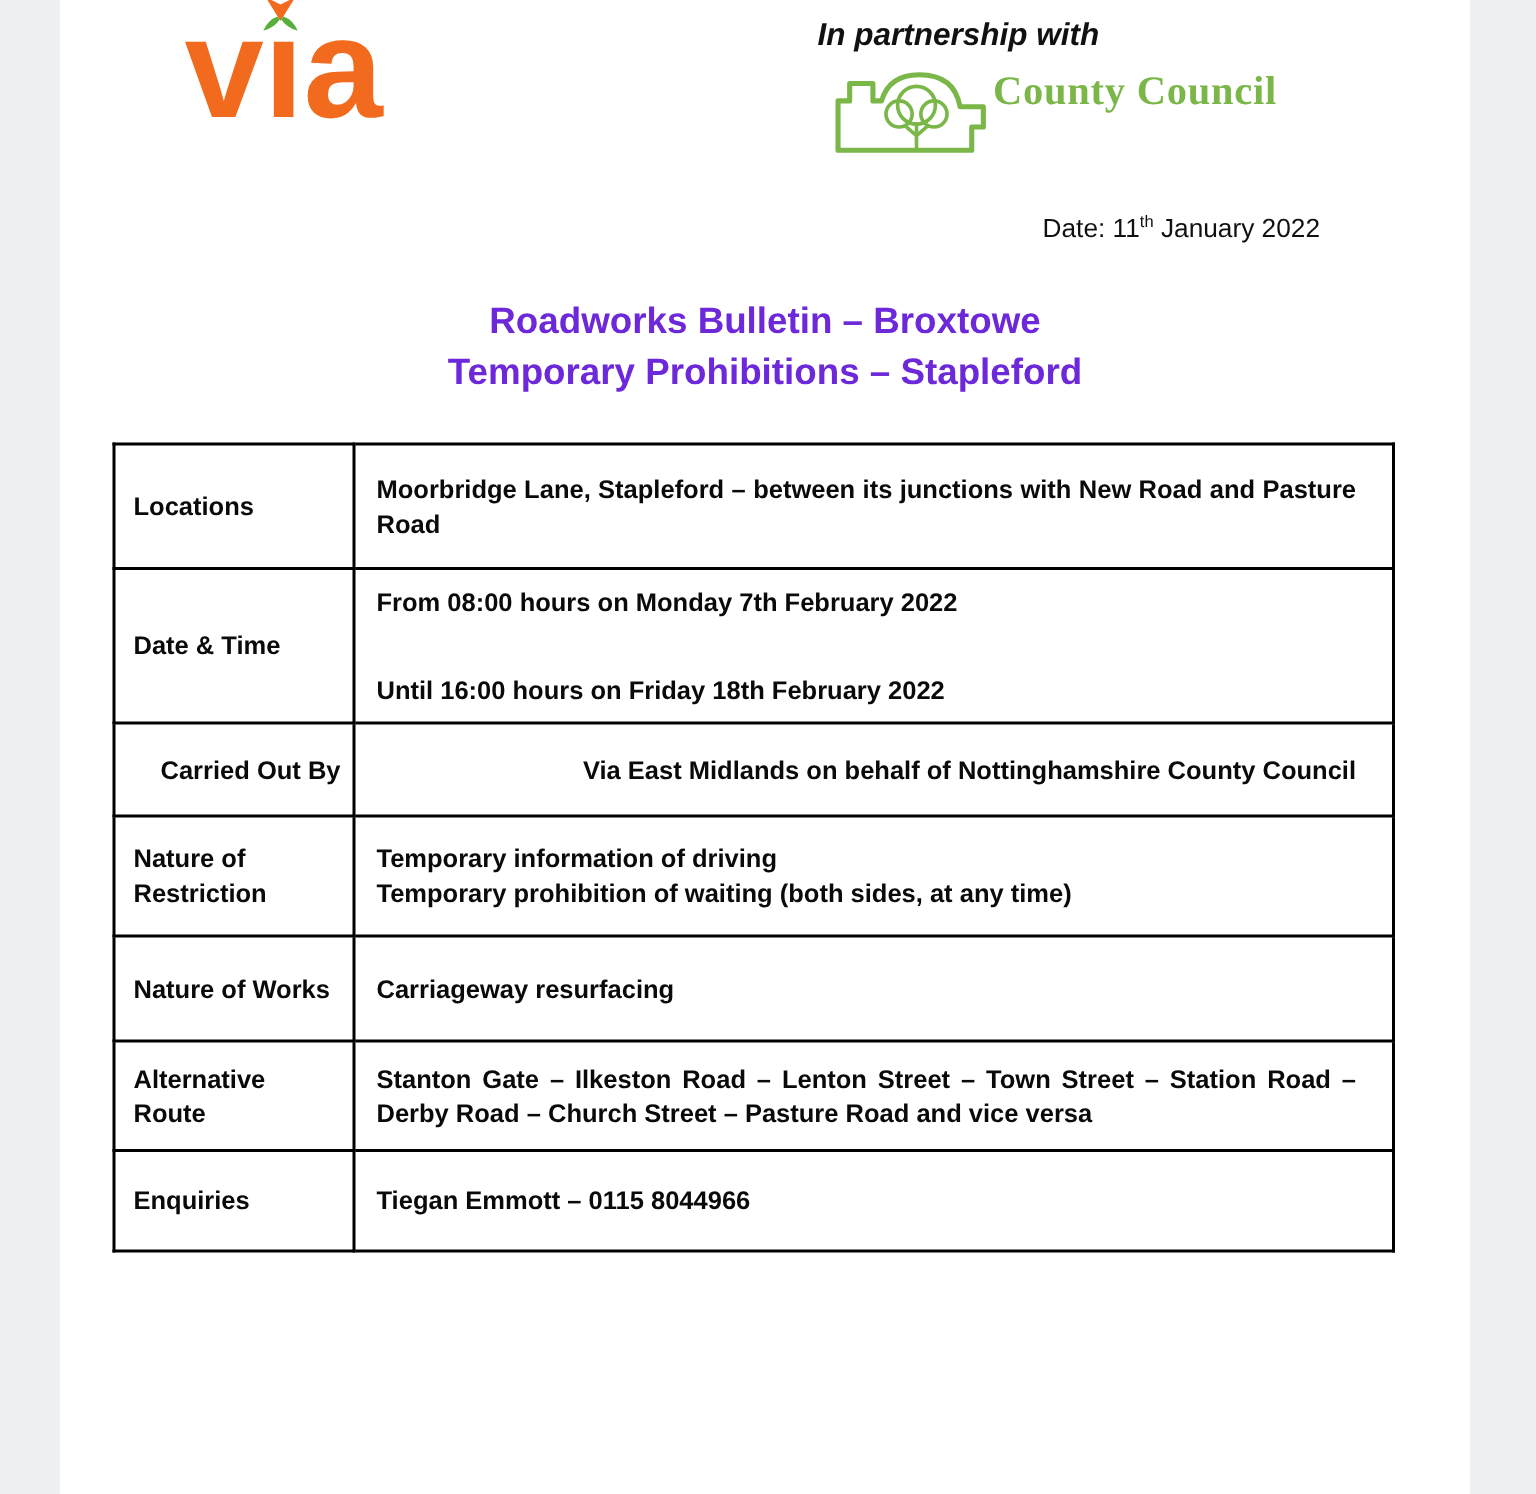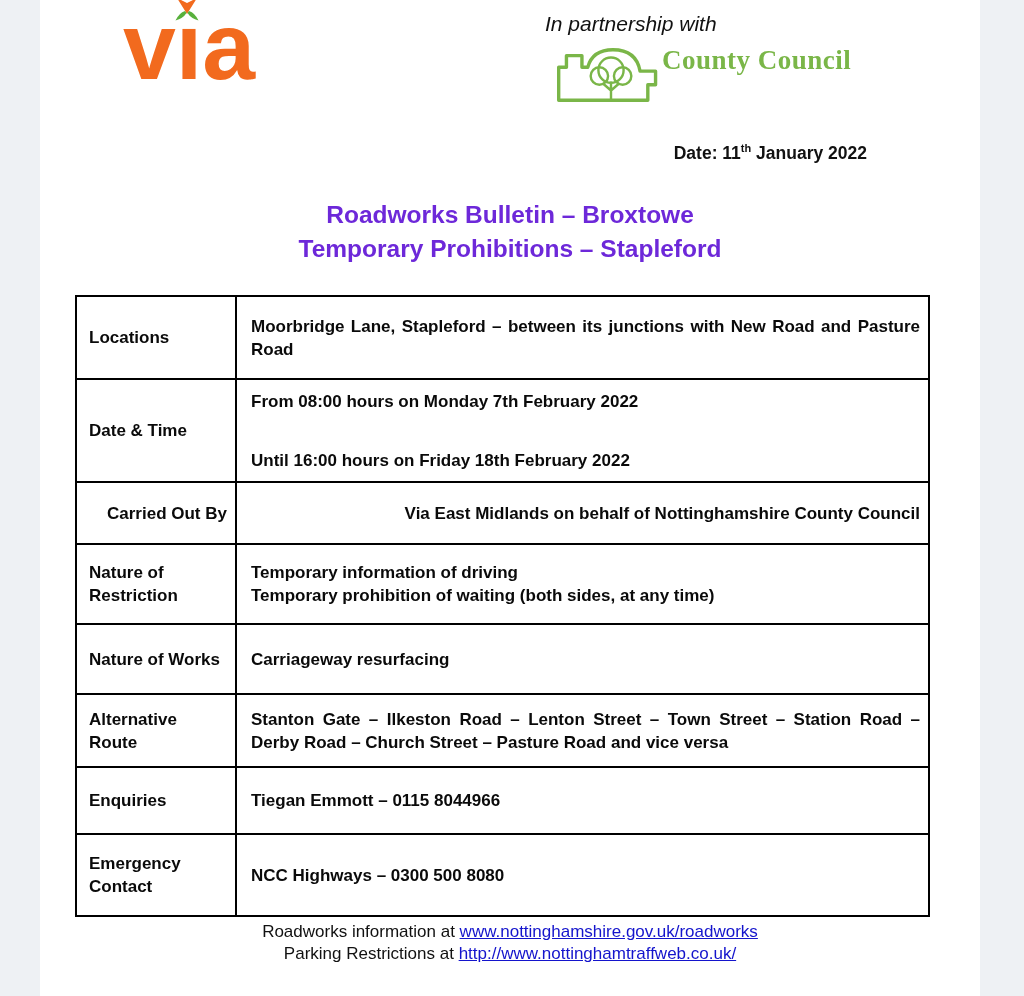--- a/index.html
+++ b/index.html
@@ -35,21 +35,21 @@
     left: -3px; top: 4px;
     width: 28px; height: 26px;
   }
 
   
   .partnership-label {
     position: absolute;
     left: 505px; top: 12px;
     font-style: italic;
     font-size: 21px;
-    font-weight: 400;
+    font-weight: 700;
     color: #111;
   }
   .ncc-logo-icon {
     position: absolute;
     left: 512px; top: 44px;
     width: 118px; height: 62px;
   }
   .ncc-logo-text {
     position: absolute;
     left: 622px; top: 47px;
@@ -57,24 +57,23 @@
     font-weight: bold;
     font-size: 27px;
     line-height: 27px;
     color: #7ab648;
     letter-spacing: 0.5px;
   }
 
   
   .date-line {
     position: absolute;
-    right: 113px; top: 142px;
+    right: 100px; top: 142px;
     font-size: 17.5px;
     color: #111;
-    font-weight: bold;
   }
   .date-line sup { font-size: 11px; vertical-align: super; }
 
   
   .doc-title {
     position: absolute;
     left: 0; top: 198px;
     width: 100%;
     text-align: center;
     font-weight: bold;
@@ -98,21 +97,21 @@
     line-height: 23px;
     color: #0a0a0a;
   }
   .bulletin-table td.label-cell {
     width: 160px;
     padding-left: 12px;
     padding-right: 8px;
   }
   .bulletin-table td.value-cell {
     padding-left: 14px;
-    padding-right: 8px;
+    padding-right: 24px;
   }
   .bulletin-table td.value-cell.justify { text-align: justify; }
   .bulletin-table .line-gap { margin-top: 36px; }
   .r0 { height: 83px; }
   .r1 { height: 103px; }
   .r2 { height: 62px; text-align: right; }
   .r3 { height: 80px; }
   .r4 { height: 70px; }
   .r5 { height: 73px; }
   .r6 { height: 67px; margin-left: 34px; }
@@ -209,27 +208,17 @@
       <td class="value-cell justify">
         <div>Stanton Gate – Ilkeston Road – Lenton Street – Town Street – Station Road – Derby Road – Church Street – Pasture Road and vice versa</div>
       </td>
     </tr>
     <tr class="r6">
       <td class="label-cell">Enquiries</td>
       <td class="value-cell">
         <div>Tiegan Emmott – 0115 8044966</div>
       </td>
     </tr>
-    <tr class="r7">
-      <td class="label-cell">Emergency Contact</td>
-      <td class="value-cell">
-        <div>NCC Highways – 0300 500 8080</div>
-      </td>
-    </tr>
   </tbody>
     </table>
 
-  <div class="footer">
-    <div><span>Roadworks information at </span><a>www.nottinghamshire.gov.uk/roadworks</a></div>
-    <div><span>Parking Restrictions at </span><a>http://www.nottinghamtraffweb.co.uk/</a></div>
-  </div>
 
 </div>
 
 </body></html>

